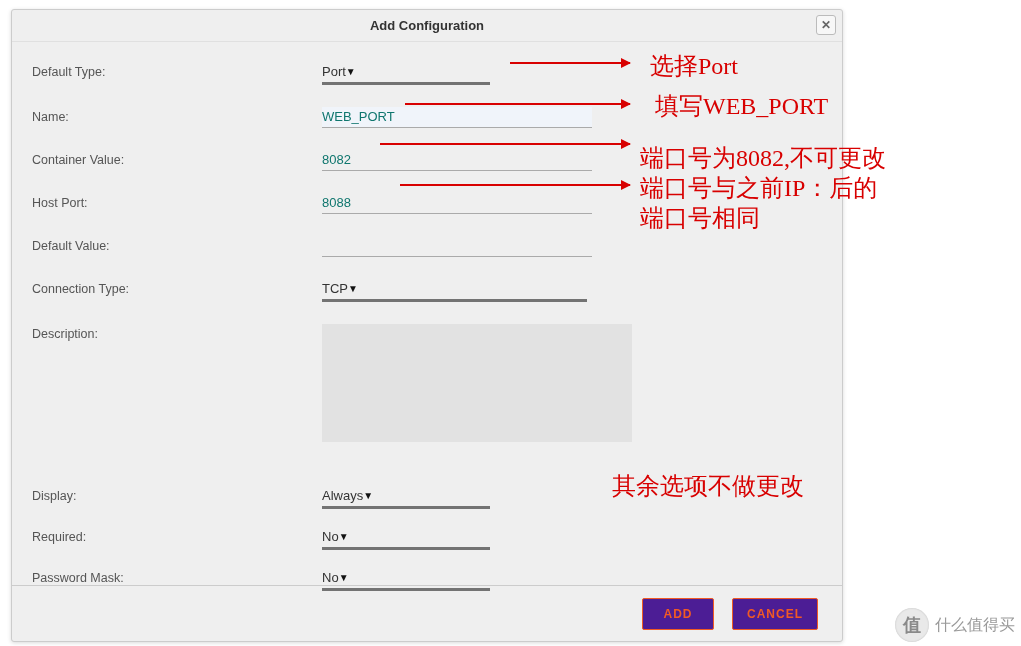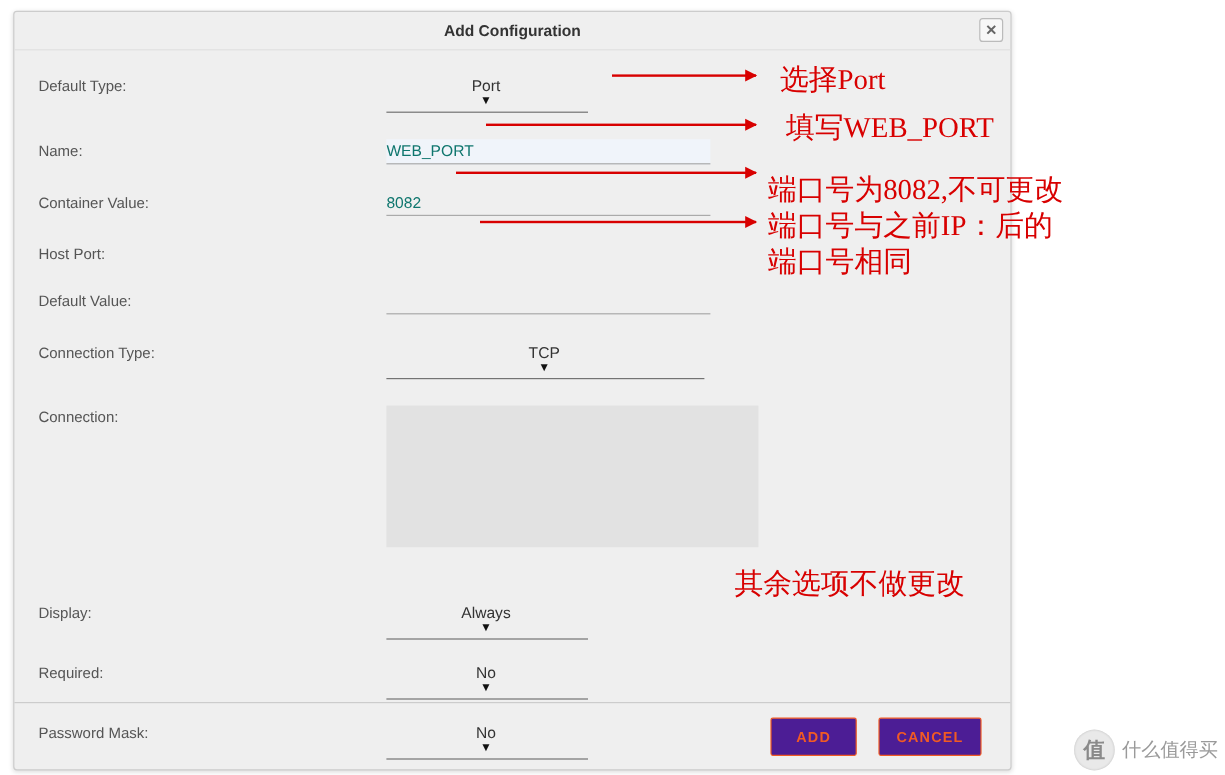--- a/index.html
+++ b/index.html
@@ -31,22 +31,22 @@
   }
   .ctrl {
     width: 275px;
   }
   .underline-input {
     width: 270px; border: none; border-bottom: 1px solid #aaa; background: transparent;
     font-size: 13px; color: #0f766e; padding: 2px 0 3px 0; outline: none;
   }
   .underline-input.light { background: #f0f4fa; }
   .select-wrap {
-    width: 168px; border-bottom: 1px solid #737373; display: flex; justify-content: center;
-    align-items: center; padding: 2px 2px 3px 0; font-size: 13px; color: #333; cursor: pointer; flex-direction: column;
+    width: 168px; border-bottom: 3px solid #737373; display: flex; justify-content: flex-start;
+    align-items: center; padding: 2px 2px 3px 0; font-size: 13px; color: #333; cursor: pointer;
   }
   .select-wrap.wide { width: 265px; }
   .caret { font-size: 10px; color: #111; }
   .textarea {
     width: 310px; height: 118px; background: #e2e2e2; border: none; resize: none;
     font-size: 13px; padding: 4px; outline: none; color: #333;
   }
   .cursor-bar::before {
     content: ""; position: absolute; width: 1px; height: 16px; background: #333; margin-top: 3px;
   }
@@ -116,41 +116,44 @@
 
     <div class="row">
       <div class="lbl">Container Value:</div>
       <div class="ctrl">
         <input class="underline-input" value="8082" style="">
       </div>
     </div>
 
     <div class="row">
       <div class="lbl">Host Port:</div>
+      <div class="ctrl">
+        <input class="underline-input" value="8088" style="">
+      </div>
     </div>
 
     <div class="row">
       <div class="lbl">Default Value:</div>
       <div class="ctrl">
         <input class="underline-input" value="" style="">
       </div>
     </div>
 
     <div class="row">
       <div class="lbl">Connection Type:</div>
       <div class="ctrl">
         <div class="select-wrap wide">
           <span>TCP</span>
           <span class="caret">▼</span>
         </div>
       </div>
     </div>
 
     <div class="row" style="margin-bottom:40px;">
-      <div class="lbl">Connection:</div>
+      <div class="lbl">Description:</div>
       <div class="ctrl" style="position:relative;">
         <textarea class="textarea cursor-bar" style=""></textarea>
       </div>
     </div>
 
     <div class="row tight">
       <div class="lbl">Display:</div>
       <div class="ctrl">
         <div class="select-wrap">
           <span>Always</span>

